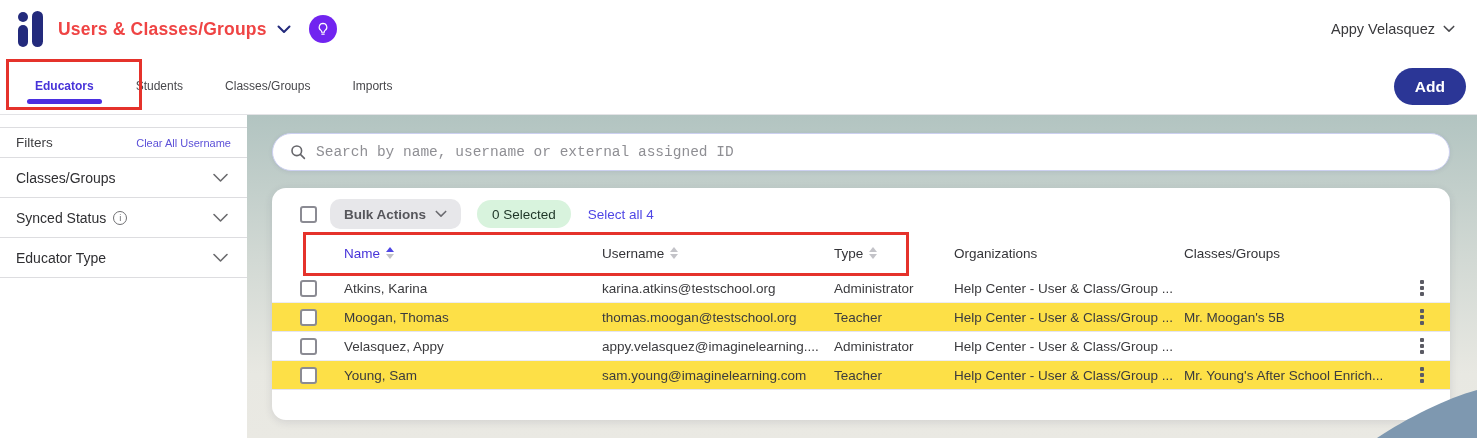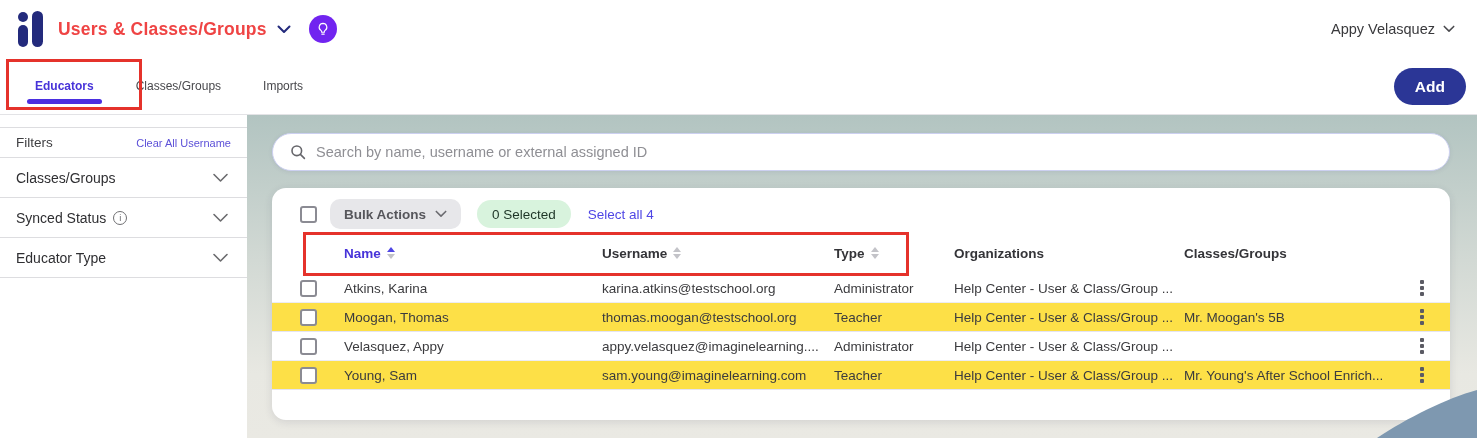--- a/index.html
+++ b/index.html
@@ -50,40 +50,40 @@
   .info-ic::after { content:"i"; }
 
   .main { flex:1; position:relative; padding:18px 27px 0 25px;
           background:linear-gradient(180deg,#b2c4c1 0%,#d2d9d4 45%,#e8e8e2 80%,#eae9e3 100%); overflow:hidden; }
   .wave { position:absolute; right:0; bottom:0; pointer-events:none; }
 
   .search-pill { height:38px; border-radius:20px; background:#fff; border:1px solid #ccd0f0;
                  box-shadow:0 1px 4px rgba(60,60,120,.10); display:flex; align-items:center; padding:0 16px 0 17px; }
   .search-pill svg { flex:none; color:#66666b; }
   .search-pill input { border:none; outline:none; flex:1; margin-left:10px; font-size:14.5px; color:#14532d;
-                       font-family:Liberation Sans, sans-serif; background:transparent; }
+                       font-family:Liberation Mono, monospace; background:transparent; }
   .search-pill input::placeholder { color:#8f8f94; }
 
   .card { margin-top:17px; height:232px; background:#fff; border-radius:14px;
           box-shadow:0 2px 8px rgba(40,40,70,.12); padding-top:8px; overflow:hidden; }
 
   .toolbar { height:36px; display:flex; align-items:center; padding-left:28px; }
   .cbx { width:17px; height:17px; border:2px solid #8b8b93; border-radius:3px; background:#fff; flex:none; cursor:pointer; }
   .bulk-btn { margin-left:13px; height:30px; padding:0 14px; background:#e7e7ea; border:none; border-radius:10px;
               display:flex; align-items:center; gap:9px; font-size:13.5px; font-weight:600; color:#56565b;
               cursor:pointer; font-family:"Liberation Sans", sans-serif; }
   .bulk-btn svg { color:#6a6a6f; }
   .sel-badge { margin-left:16px; height:28px; padding:0 15px; background:#d8f3dd; border-radius:14px;
                display:flex; align-items:center; font-size:13.5px; color:#1e3527; }
   .sel-all { margin-left:17px; font-size:13.5px; color:#4f46e5; cursor:pointer; }
 
   .trow { display:grid; grid-template-columns:44px 258px 232px 120px 230px 1fr 44px;
           padding-left:28px; align-items:center; }
   .thead { height:42px; }
-  .th { font-size:13.5px; font-weight:700; color:#343438; display:flex; align-items:center; gap:6px; cursor:pointer; }
+  .th { font-size:13.5px; font-weight:400; color:#343438; display:flex; align-items:center; gap:6px; cursor:pointer; }
   .th.sorted { color:#4733d9; }
   .sort { display:flex; flex-direction:column; gap:2px; }
   .tri-up   { width:0; height:0; border-left:4px solid transparent; border-right:4px solid transparent; border-bottom:5px solid #c3c3c8; }
   .tri-down { width:0; height:0; border-left:4px solid transparent; border-right:4px solid transparent; border-top:5px solid #c3c3c8; }
   .sorted .tri-up { border-bottom-color:#4f46e5; }
 
   .drow { height:29px; font-size:13.5px; color:#3b3b3e; border-bottom:1px solid #ececf3; }
   .drow.alt { background:#fde047; border-bottom:1px solid #e4e4f2; }
   .cell { overflow:hidden; white-space:nowrap; text-overflow:ellipsis; padding-right:7px; }
   .kebab { display:flex; flex-direction:column; gap:2.5px; align-items:center; justify-content:center;
@@ -126,20 +126,23 @@
         </svg>
     </div>
   </div>
 
   <div class="tabbar">
     <div class="tab active">
       <span>Educators</span>
       <span class="underline"></span>
     </div>
     <div class="tab">
+      <span>Students</span>
+    </div>
+    <div class="tab">
       <span>Classes/Groups</span>
     </div>
     <div class="tab">
       <span>Imports</span>
     </div>
     <button class="add-btn">Add</button>
   </div>
 
   <div class="content">
 

